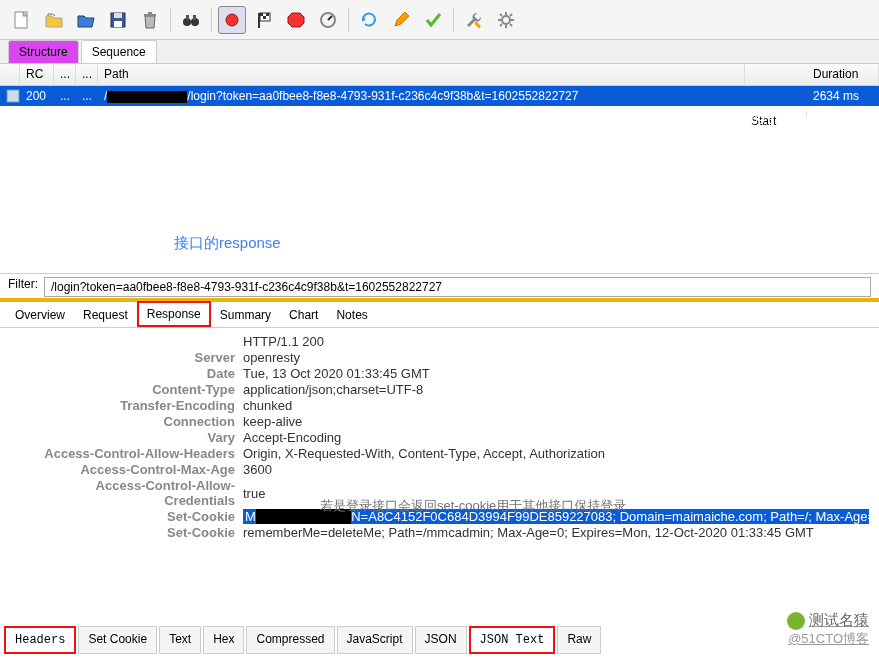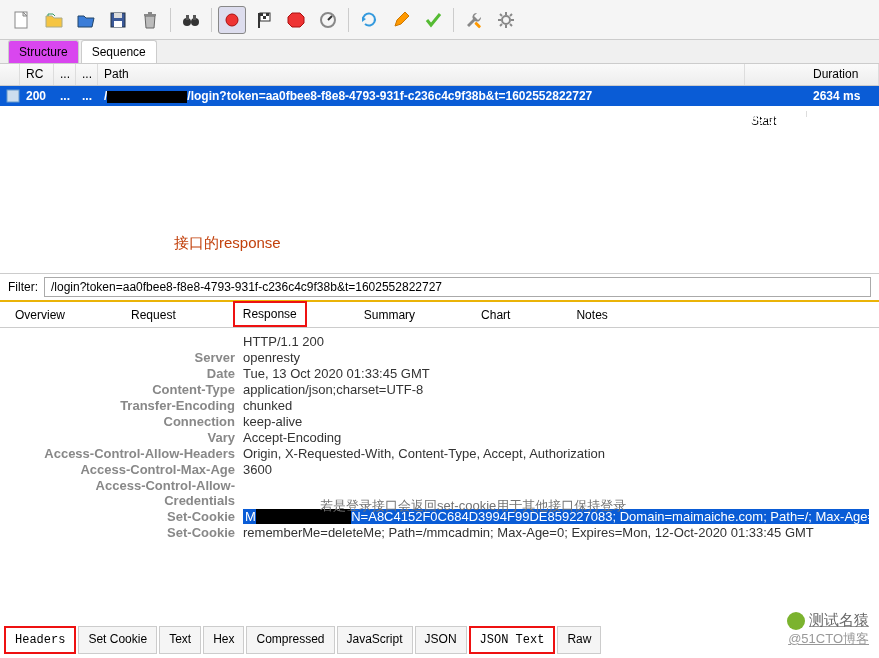--- a/index.html
+++ b/index.html
@@ -17,33 +17,33 @@
   .grid-header { height: 22px; background: linear-gradient(#fafafa,#ededed); border-bottom: 1px solid #ccc; display: flex; font-size: 12px; }
   .grid-header div { padding: 3px 6px; border-right: 1px solid #ddd; }
   .col-icon { width: 20px; }
   .col-rc { width: 34px; }
   .col-dots { width: 22px; }
   .col-path { flex: 1; }
   .col-start { width: 62px; margin-top: 47px; }
   .col-duration { width: 72px; }
   
   .grid-body { height: 188px; overflow: auto; border-bottom: 1px solid #ccc; }
-  .grid-row { display: flex; height: 20px; align-items: center; font-size: 12px; font-weight: bold; }
+  .grid-row { display: flex; height: 20px; align-items: center; font-size: 12px; }
   .grid-row.selected { background: #0a5cd6; color: #fff; }
   .grid-row div { padding: 2px 6px; overflow: hidden; white-space: nowrap; }
   .redact { background: #000; display: inline-block; width: 80px; height: 12px; vertical-align: middle; }
   
-  .annotation1 { position: absolute; left: 174px; top: 234px; color: #c2410c; font-size: 15px; pointer-events: none; }
+  .annotation1 { position: absolute; left: 174px; top: 234px; color: #3b82f6; font-size: 15px; pointer-events: none; }
   .annotation2 { position: absolute; left: 320px; top: 497px; color: #737373; font-size: 13px; pointer-events: none; }
   
-  .filter-row { height: 28px; display: flex; align-items: center; padding: 3px 8px; border-bottom: 2px solid #eab308; gap: 6px; }
+  .filter-row { height: 28px; display: flex; padding: 3px 8px; border-bottom: 4px solid #eab308; gap: 6px; }
   .filter-row label { font-size: 12px; }
   .filter-row input { flex: 1; height: 20px; padding: 2px 6px; border: 1px solid #aaa; font-size: 12px; }
   
-  .detail-tabs { height: 26px; display: flex; padding-left: 6px; border-bottom: 1px solid #ccc; align-items: flex-end; gap: 48px; }
+  .detail-tabs { height: 26px; display: flex; padding-left: 6px; border-bottom: 1px solid #ccc; align-items: flex-end; }
   .dtab { padding: 4px 8px; border: 1px solid transparent; font-size: 12px; cursor: pointer; }
   .dtab.hilite { border: 2px solid #e11; }
   
   .headers-panel { height: 240px; overflow: auto; padding: 6px 10px; font-size: 13px; }
   .hrow { display: flex; margin-bottom: 1px; align-items: center; }
   .hkey { width: 200px; text-align: right; padding-right: 8px; color: #888; font-weight: 600; margin-left: 33px; }
   .hval { flex: 1; color: #333; white-space: nowrap; overflow: hidden; }
   .hval .highlight { background: #0a5cd6; color: #fff; padding: 0 2px; }
   .hval .blackbox { background: #000; color:#000; }
   
@@ -247,20 +247,21 @@
   <div class="hrow">
       <div class="hkey">Access-Control-Allow-Headers</div>
       <div class="hval">Origin, X-Requested-With, Content-Type, Accept, Authorization</div>
     </div>
   <div class="hrow">
       <div class="hkey">Access-Control-Max-Age</div>
       <div class="hval">3600</div>
     </div>
   <div class="hrow">
       <div class="hkey">Access-Control-Allow-Credentials</div>
+      <div class="hval">true</div>
     </div>
   <div class="hrow">
       <div class="hkey">Set-Cookie</div>
       <div class="hval"><span class="highlight"><span>M</span><span class="blackbox">XXXXXXXXXXX</span><span>N=A8C4152F0C684D3994F99DE859227083; Domain=maimaiche.com; Path=/; Max-Age=31536000; Ex</span></span></div>
     </div>
   <div class="hrow">
       <div class="hkey">Set-Cookie</div>
       <div class="hval">rememberMe=deleteMe; Path=/mmcadmin; Max-Age=0; Expires=Mon, 12-Oct-2020 01:33:45 GMT</div>
     </div>
 

